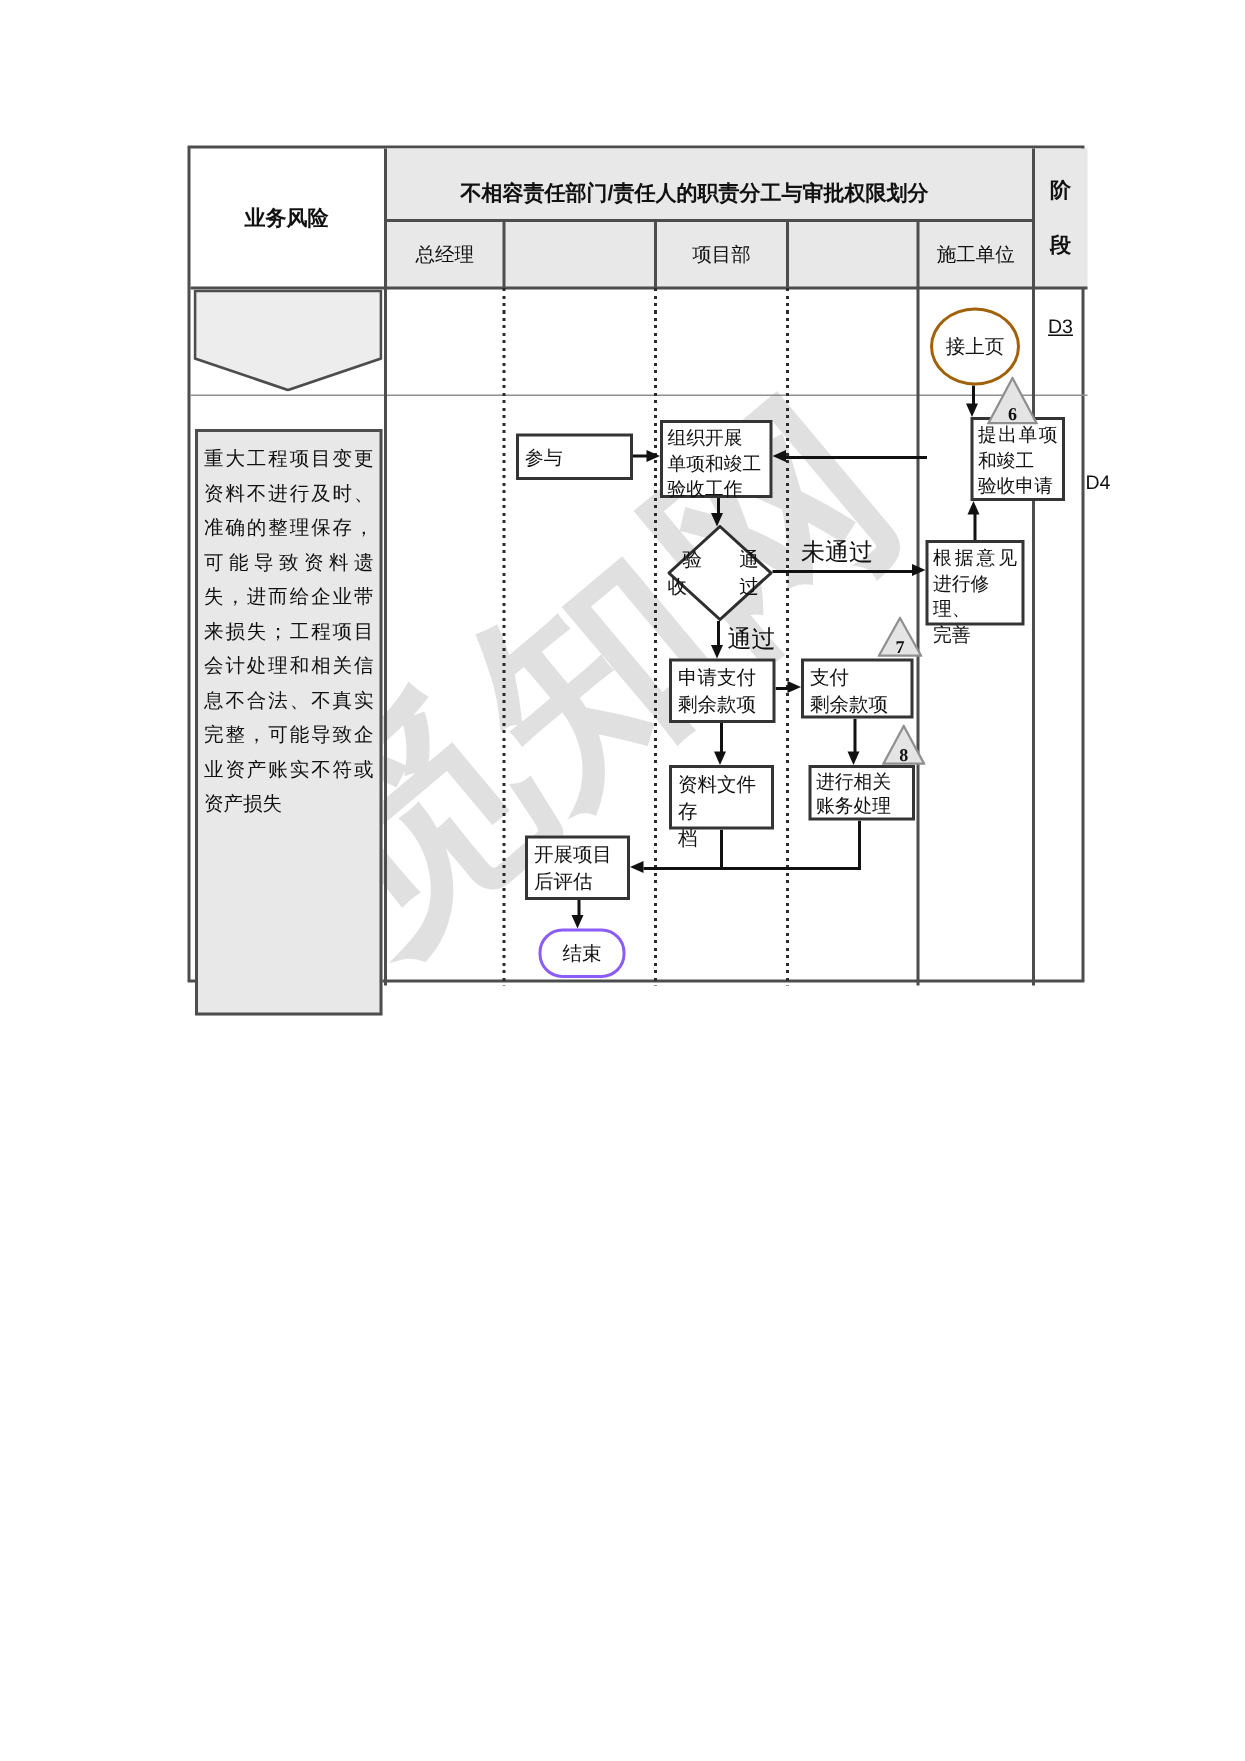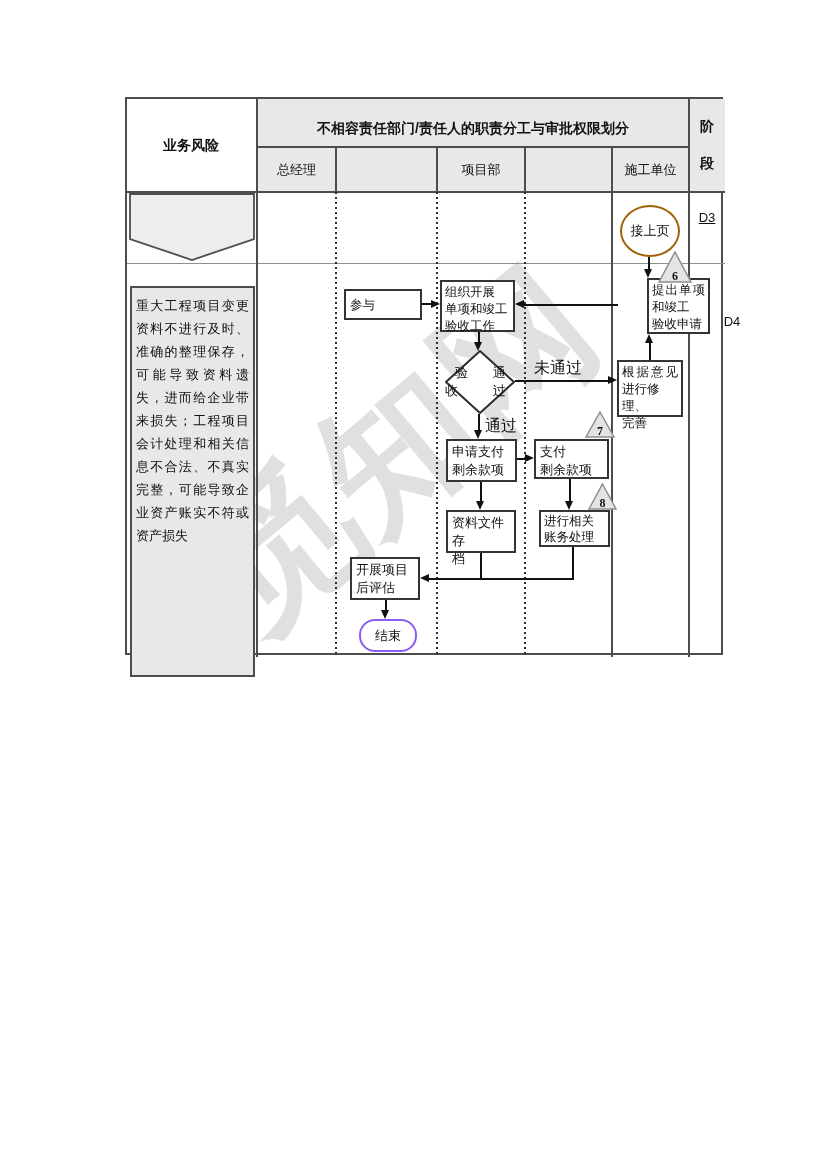--- a/index.html
+++ b/index.html
@@ -89,21 +89,21 @@
     <div class="gl" style="left:561px;top:0;width:2px;height:558px;"></div>
     <div class="gl" style="left:484px;top:47px;width:2px;height:511px;"></div>
     <div class="gl" style="left:208px;top:47px;width:2px;height:46px;"></div>
     <div class="gl" style="left:309px;top:47px;width:2px;height:46px;"></div>
     <div class="gl" style="left:397px;top:47px;width:2px;height:46px;"></div>
     <div class="dotv" style="left:208px;top:93px;height:465px;"></div>
     <div class="dotv" style="left:309px;top:93px;height:465px;"></div>
     <div class="dotv" style="left:397px;top:93px;height:465px;"></div>
 
     <div class="cell hd-b" style="left:0;top:0;width:128px;height:93px;">业务风险</div>
-    <div class="cell hd-b" style="left:130px;top:0;width:432px;height:60px;">不相容责任部门/责任人的职责分工与审批权限划分</div>
+    <div class="cell hd-b" style="left:120px;top:0;width:432px;height:60px;">不相容责任部门/责任人的职责分工与审批权限划分</div>
     <div class="cell hd-s" style="left:130px;top:48px;width:79px;height:45px;">总经理</div>
     <div class="cell hd-s" style="left:310px;top:48px;width:88px;height:45px;">项目部</div>
     <div class="cell hd-s" style="left:485px;top:48px;width:77px;height:45px;">施工单位</div>
     <div class="cell hd-b stagecol" style="left:562px;top:0;width:36px;height:93px;">
       <span>阶</span>
       <span>段</span>
     </div>
 
     <div class="cell hd-s" style="left:562px;top:110px;width:36px;height:16px;text-decoration:underline;">D3</div>
     <div class="cell hd-s" style="left:562px;top:214px;width:36px;height:16px;padding-left:43px;">D4</div>

